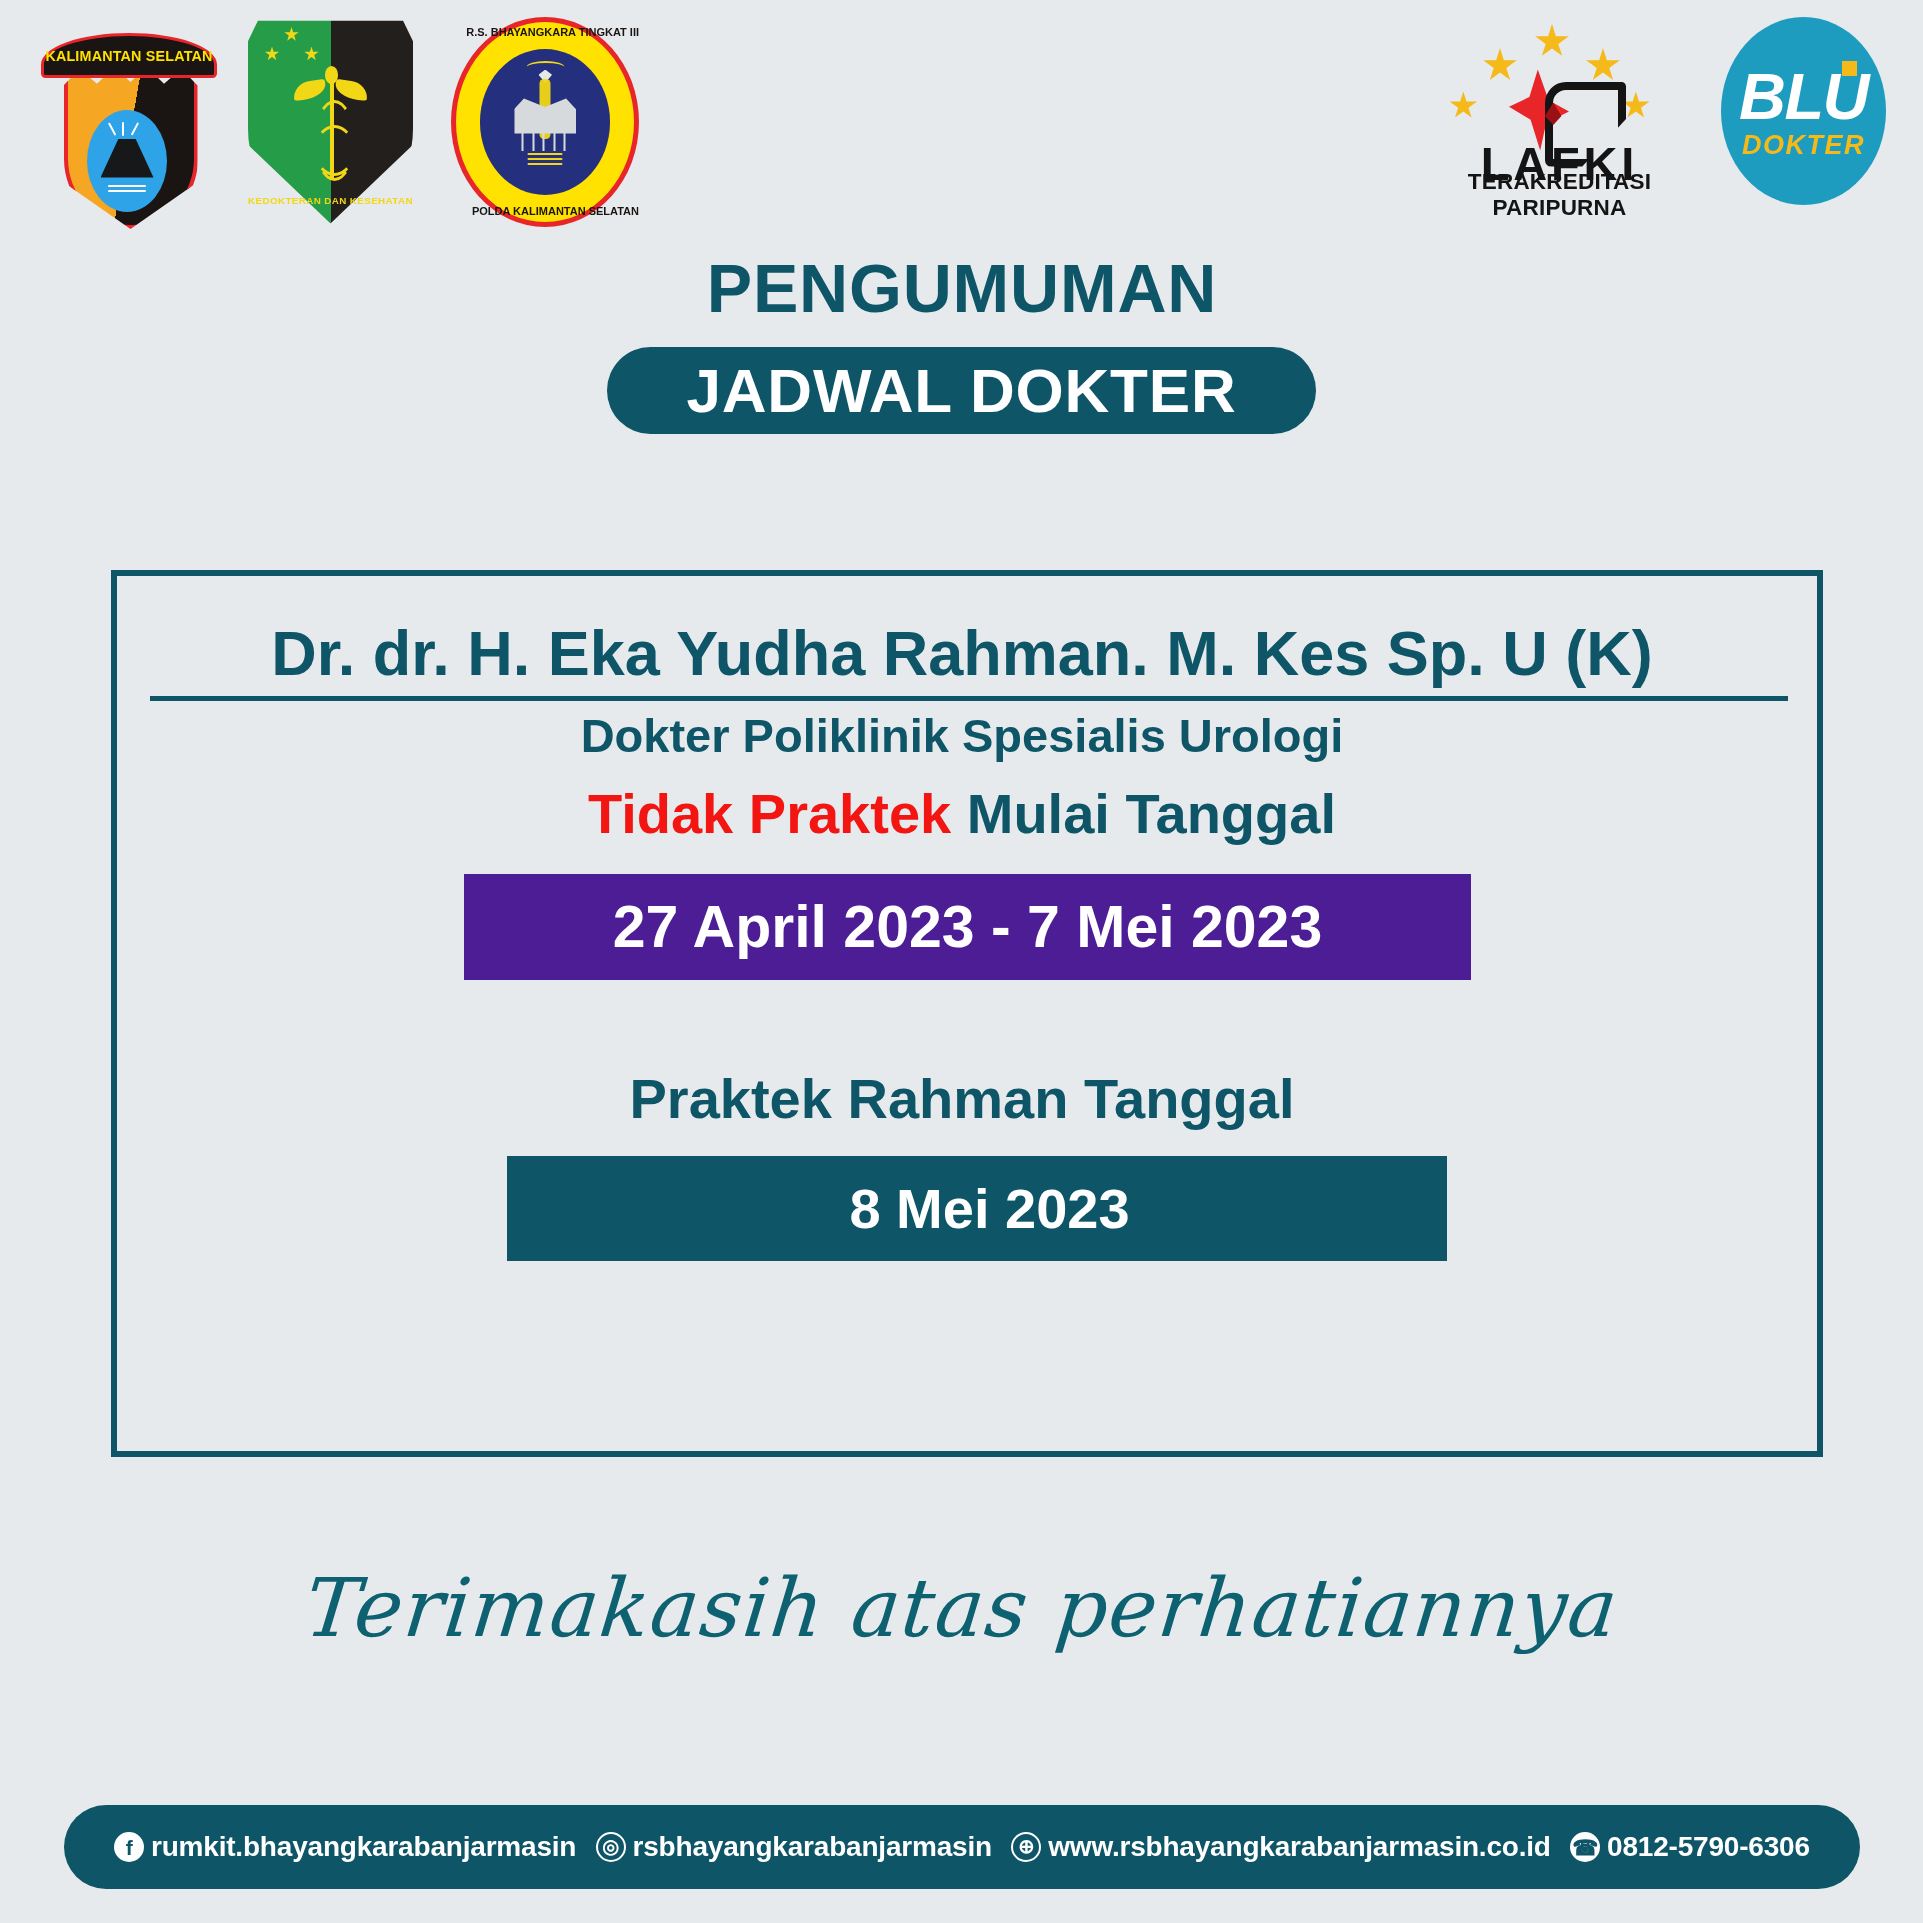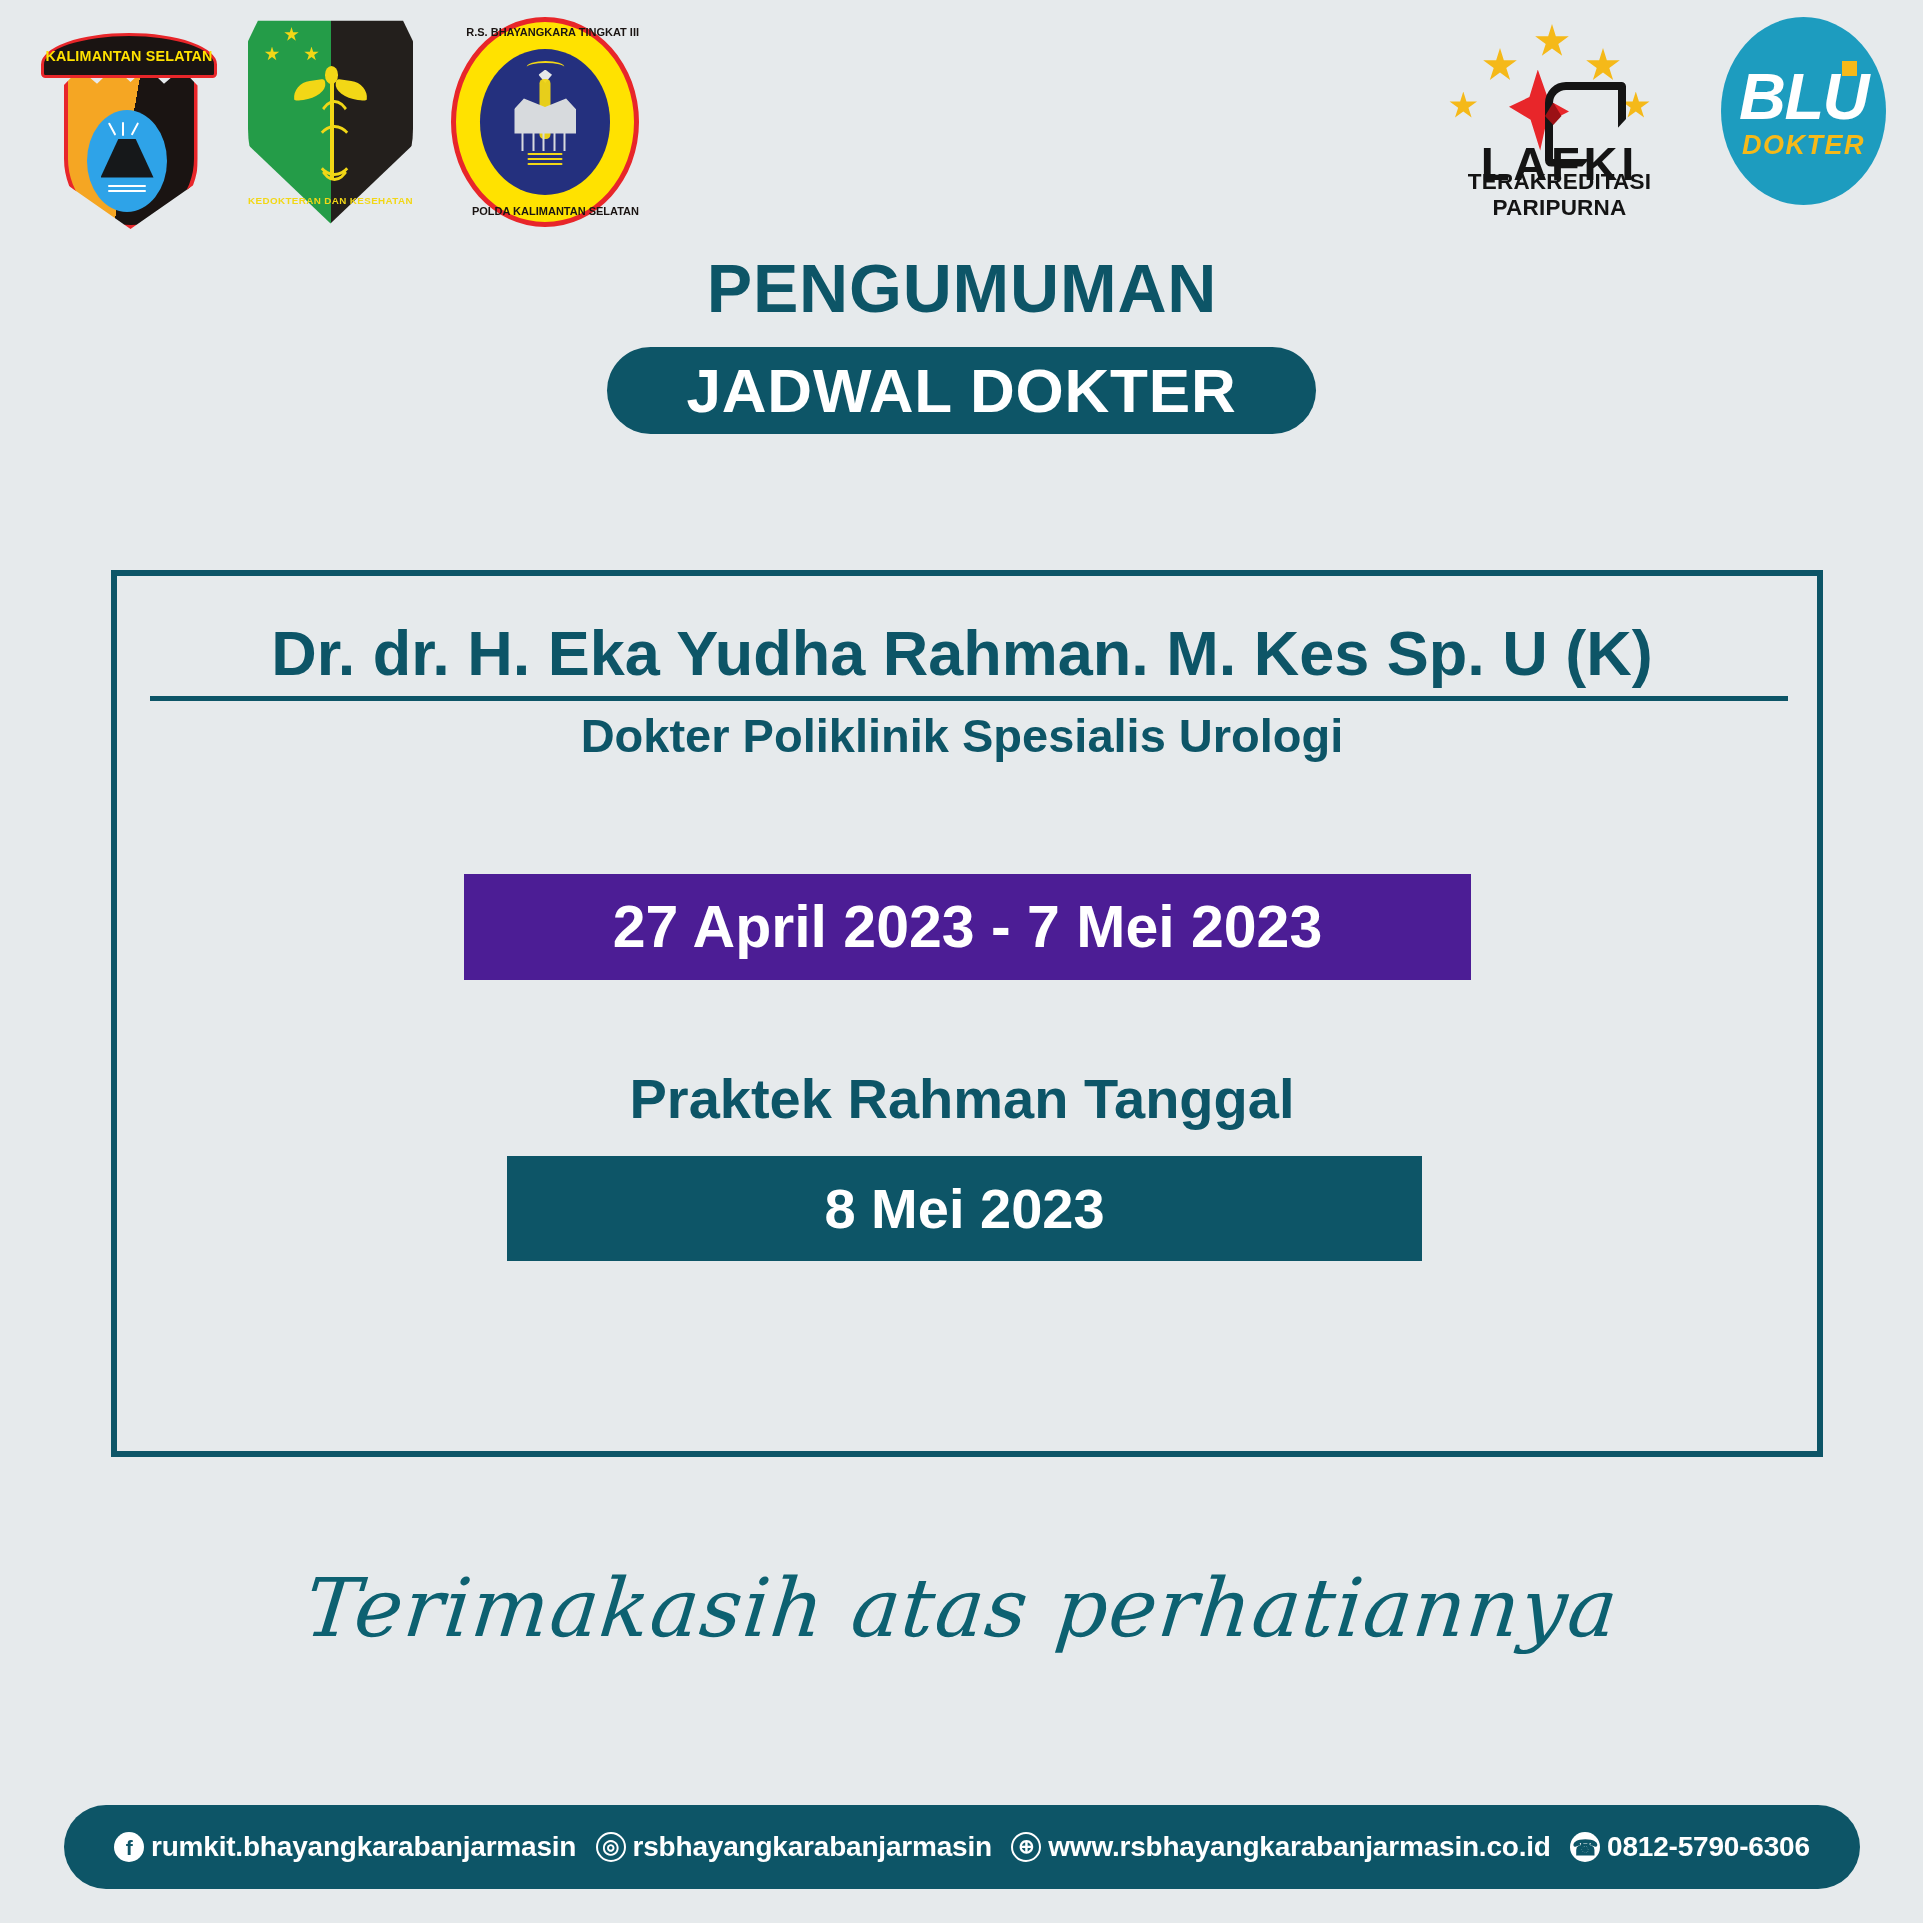--- a/index.html
+++ b/index.html
@@ -181,21 +181,21 @@
     position:absolute;left:464px;top:874px;width:1007px;height:106px;
     background:#4c1d95;display:flex;align-items:center;justify-content:center;
   }
   #date-box-absent span{color:#fff;font-size:59px;font-weight:bold;line-height:1;}
   #return-label{
     position:absolute;top:1071px;left:0;width:100%;text-align:center;
     font-size:56px;font-weight:bold;color:#0d5567;line-height:1;
   }
   #date-box-return{
     position:absolute;left:507px;top:1156px;width:915px;height:105px;
-    background:#0d5567;display:flex;align-items:center;justify-content:center;
+    background:#0d5567;display:flex;align-items:center;justify-content:center;padding-left:25px;
   }
   #date-box-return span{color:#fff;font-size:56px;font-weight:bold;line-height:1;}
 
   
   #thanks{
     position:absolute;top:1548px;left:0;width:100%;text-align:center;
     font-size:81px;color:#0d6171;
     font-family:"DejaVu Serif", serif;
     font-style:italic;letter-spacing:1.5px;line-height:1.5;
     transform:skewX(-6deg);
@@ -316,20 +316,23 @@
   <div id="pill-jadwal">
     <span>JADWAL DOKTER</span>
   </div>
 
   <div id="frame"></div>
 
   <div id="doctor-name">Dr. dr. H. Eka Yudha Rahman. M. Kes Sp. U (K)</div>
   <div id="doctor-name-underline"></div>
   <div id="doctor-specialty">Dokter Poliklinik Spesialis Urologi</div>
 
+  <div id="not-practicing-line">
+    <span class="hl">Tidak Praktek</span><span> Mulai Tanggal</span>
+  </div>
 
   <div id="date-box-absent">
     <span>27 April 2023 - 7 Mei 2023</span>
   </div>
 
   <div id="return-label">Praktek Rahman  Tanggal</div>
 
   <div id="date-box-return">
     <span>8 Mei 2023</span>
   </div>

